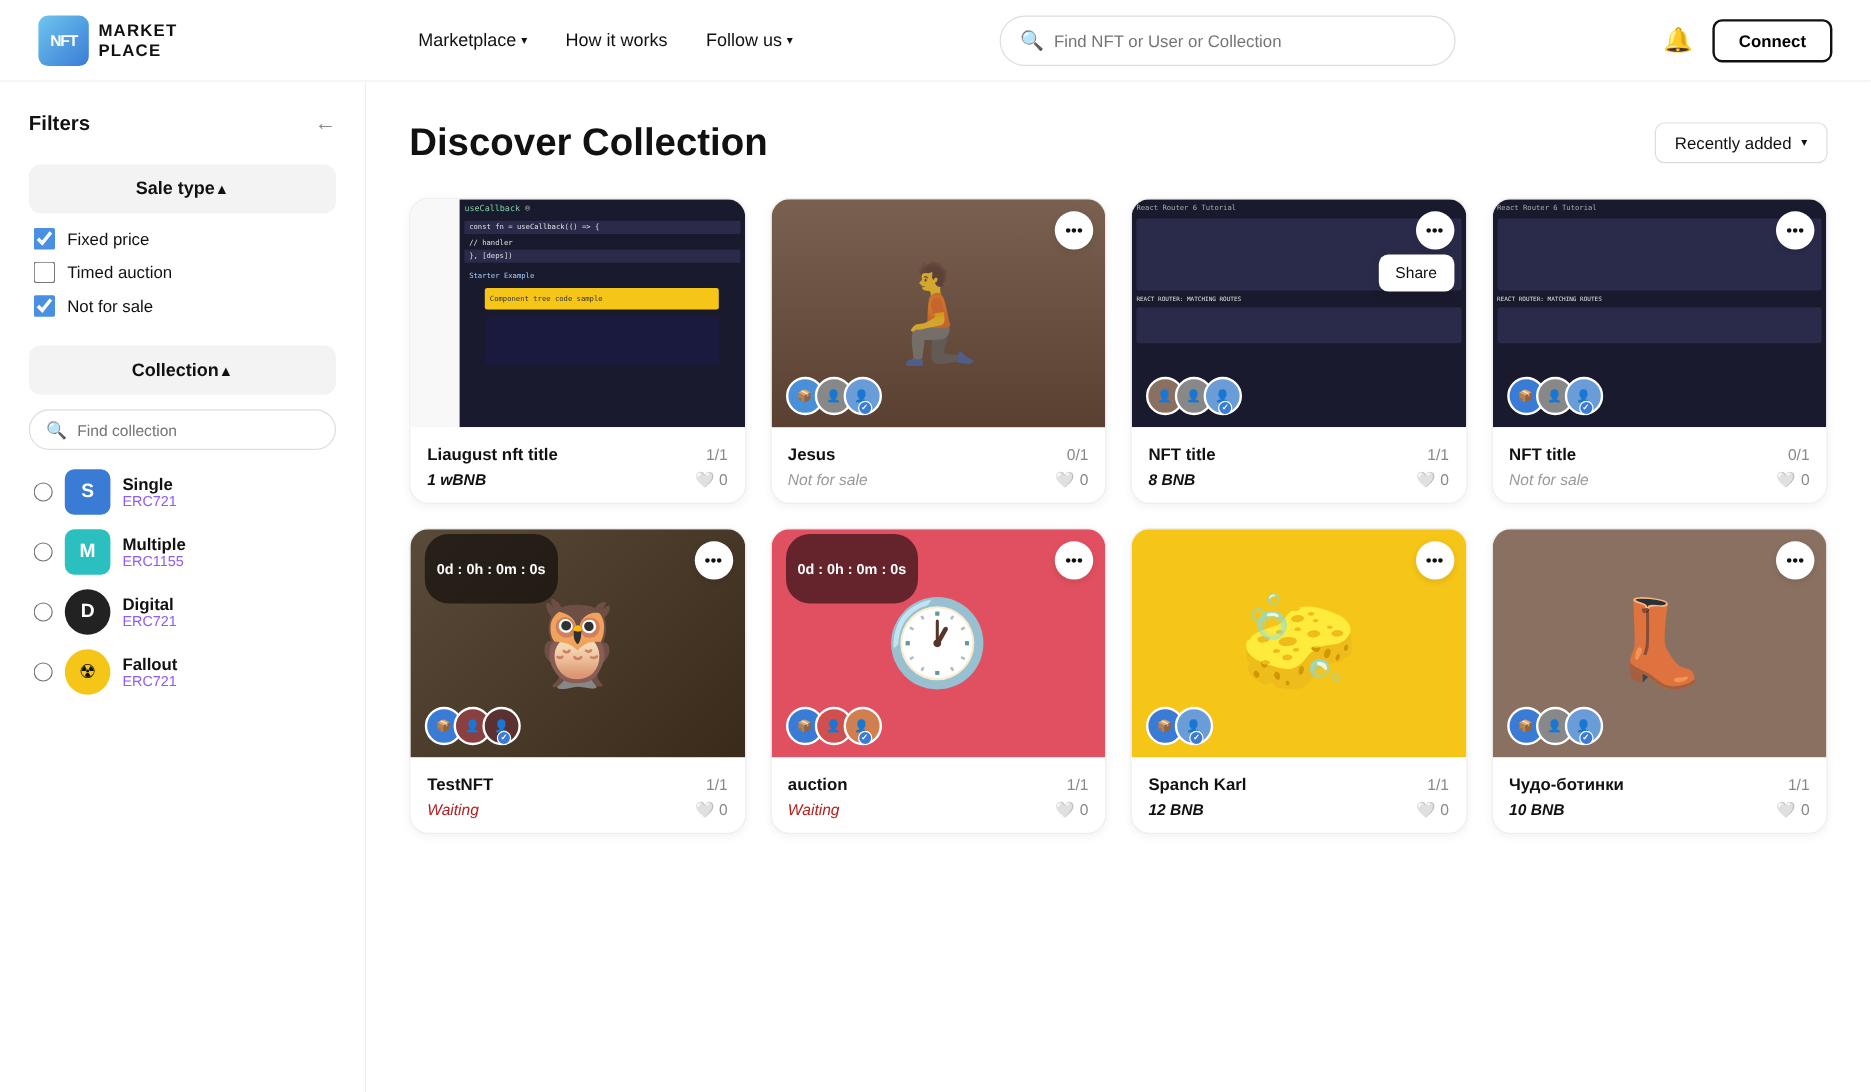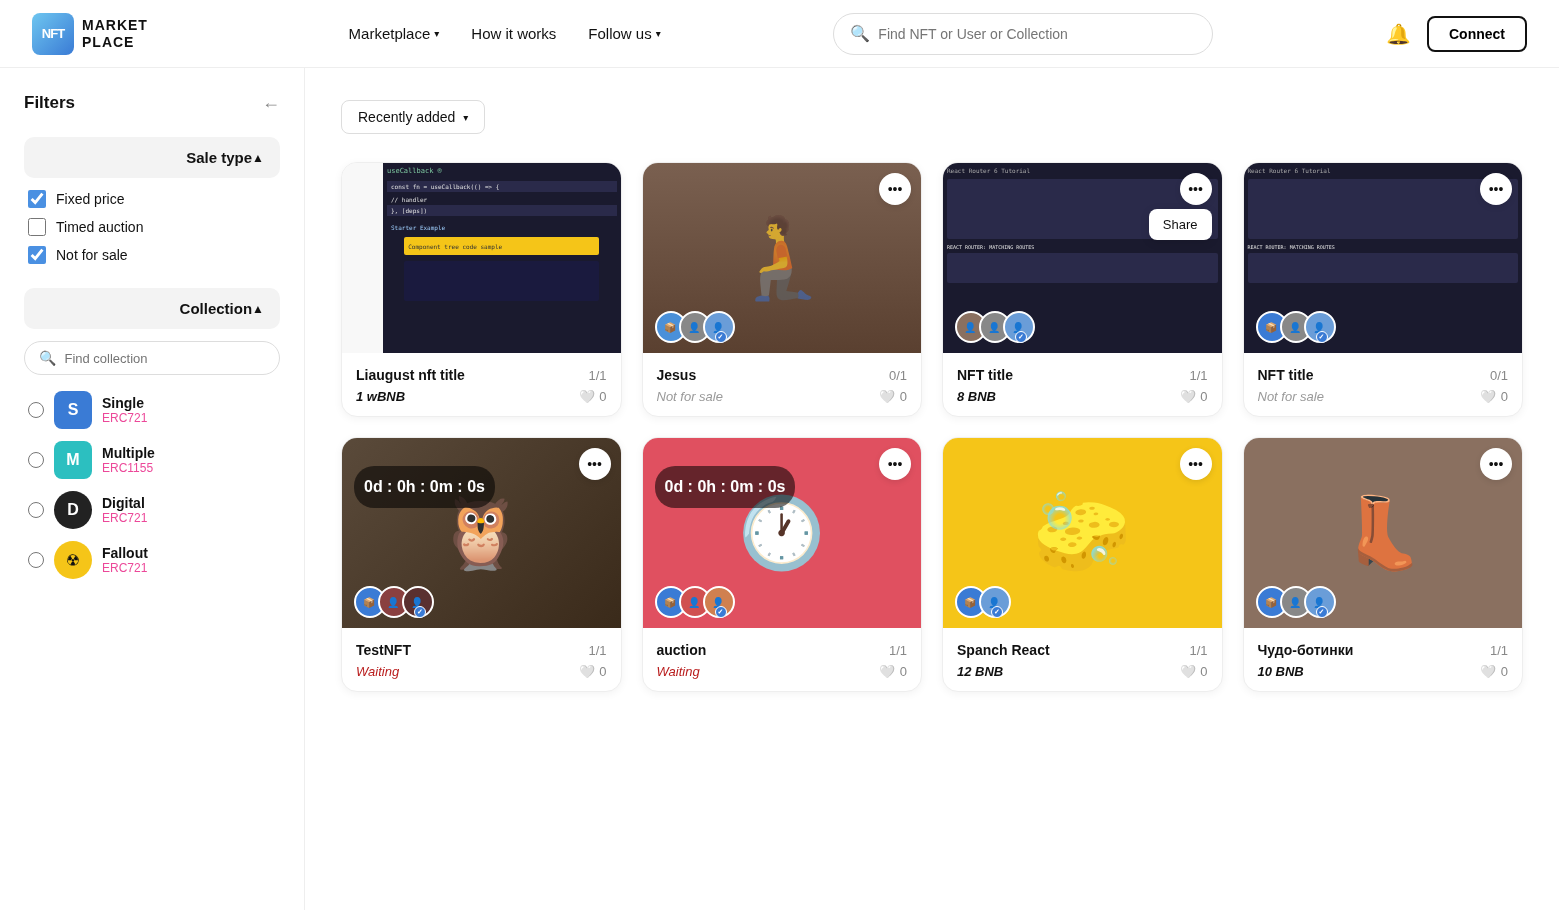--- a/index.html
+++ b/index.html
@@ -39,21 +39,21 @@
     .sidebar {
       width: 305px; min-width: 305px; border-right: 1px solid #eee;
       padding: 24px 24px; overflow-y: auto;
     }
     .sidebar-header { display: flex; justify-content: space-between; align-items: center; margin-bottom: 24px; }
     .sidebar-title { font-weight: 700; font-size: 17px; }
     .sidebar-back { color: #888; cursor: pointer; font-size: 18px; }
 
     .filter-section { margin-bottom: 24px; }
     .filter-section-header {
-      display: flex; justify-content: flex-end; align-items: center;
+      display: flex; justify-content: center; align-items: center;
       background: #f3f3f3; border-radius: 10px; padding: 12px 16px;
       cursor: pointer; font-weight: 600; font-size: 15px; margin-bottom: 12px;
     }
     .filter-section-header .chevron { font-size: 12px; }
 
     .checkbox-item { display: flex; align-items: center; gap: 10px; margin: 10px 4px; cursor: pointer; font-size: 14px; }
     .checkbox-item input[type="checkbox"] {
       width: 18px; height: 18px; accent-color: #4a90e2; cursor: pointer;
     }
 
@@ -70,21 +70,21 @@
     .collection-radio { accent-color: #4a90e2; width: 16px; height: 16px; cursor: pointer; }
     .collection-avatar {
       width: 38px; height: 38px; border-radius: 8px; overflow: hidden;
       display: flex; align-items: center; justify-content: center; font-size: 14px;
     }
     .collection-avatar.blue { background: #3a7bd5; color: #fff; }
     .collection-avatar.teal { background: #2cbfc0; color: #fff; }
     .collection-avatar.dark { background: #222; overflow: hidden; }
     .collection-avatar.yellow-circle { background: #f5c518; border-radius: 50%; }
     .collection-info .col-name { font-weight: 600; font-size: 14px; }
-    .collection-info .col-type { font-size: 12px; color: #ec4899; }
+    .collection-info .col-type { font-size: 12px; color: #8b5cf6; }
 
     
     .content { flex: 1; padding: 32px 36px; }
     .content-header { display: flex; justify-content: space-between; align-items: center; margin-bottom: 28px; }
     .page-title { font-size: 32px; font-weight: 800; }
     .sort-dropdown {
       display: flex; align-items: center; gap: 8px; border: 1px solid #ddd;
       border-radius: 8px; padding: 8px 16px; cursor: pointer; font-size: 14px; font-weight: 500;
     }
     .sort-dropdown .caret { font-size: 10px; }
@@ -94,23 +94,23 @@
     .nft-card {
       border-radius: 16px; overflow: hidden; border: 1px solid #eee;
       box-shadow: 0 2px 8px rgba(0,0,0,0.05); background: #fff;
       cursor: pointer; transition: box-shadow 0.2s;
     }
     .nft-card-image {
       position: relative; width: 100%; height: 190px; overflow: hidden;
       background: #f5f5f5;
     }
     .nft-card-image .timer-badge {
-      position: absolute; top: 28px; left: 12px;
+      position: absolute; top: 4px; left: 12px;
       background: rgba(0,0,0,0.55); color: #fff; border-radius: 20px;
-      padding: 12px 10px; font-size: 16px; font-weight: 600;
+      padding: 22px 10px; font-size: 12px; font-weight: 600;
     }
     .nft-card-image .more-btn {
       position: absolute; top: 10px; right: 10px;
       width: 32px; height: 32px; background: #fff; border-radius: 50%;
       display: flex; align-items: center; justify-content: center;
       font-size: 14px; cursor: pointer; box-shadow: 0 2px 6px rgba(0,0,0,0.1);
     }
     .share-tooltip {
       position: absolute; top: 46px; right: 10px;
       background: #fff; border-radius: 8px; padding: 8px 14px;
@@ -260,20 +260,21 @@
         <div class="collection-info">
           <div class="col-name">Fallout</div>
           <div class="col-type">ERC721</div>
         </div>
       </div>
     </div>
   </div>
 
   <div class="content">
     <div class="content-header">
+      <h1 class="page-title">Discover Collection</h1>
       <div class="sort-dropdown">
         <span>Recently added</span>
         <span class="caret">▾</span>
       </div>
     </div>
 
     <div class="nft-grid">
 
       <div class="nft-card">
         <div class="nft-card-image img-code">
@@ -472,21 +473,21 @@
           <div class="nft-card-avatars">
             <div class="nft-avatar" style="background:#3a7bd5;">📦</div>
             <div class="nft-avatar" style="background:#6a9dd8;">
               👤
               <div class="check-badge">✓</div>
             </div>
           </div>
         </div>
         <div class="nft-card-body">
           <div class="nft-card-title-row">
-            <span class="nft-card-name">Spanch React</span>
+            <span class="nft-card-name">Spanch Karl</span>
             <span class="nft-card-count">1/1</span>
           </div>
           <div class="nft-card-price-row">
             <span class="nft-card-price">12 BNB</span>
             <span class="nft-card-like">
               <span class="heart-icon">🤍</span>
               <span>0</span>
             </span>
           </div>
         </div>

